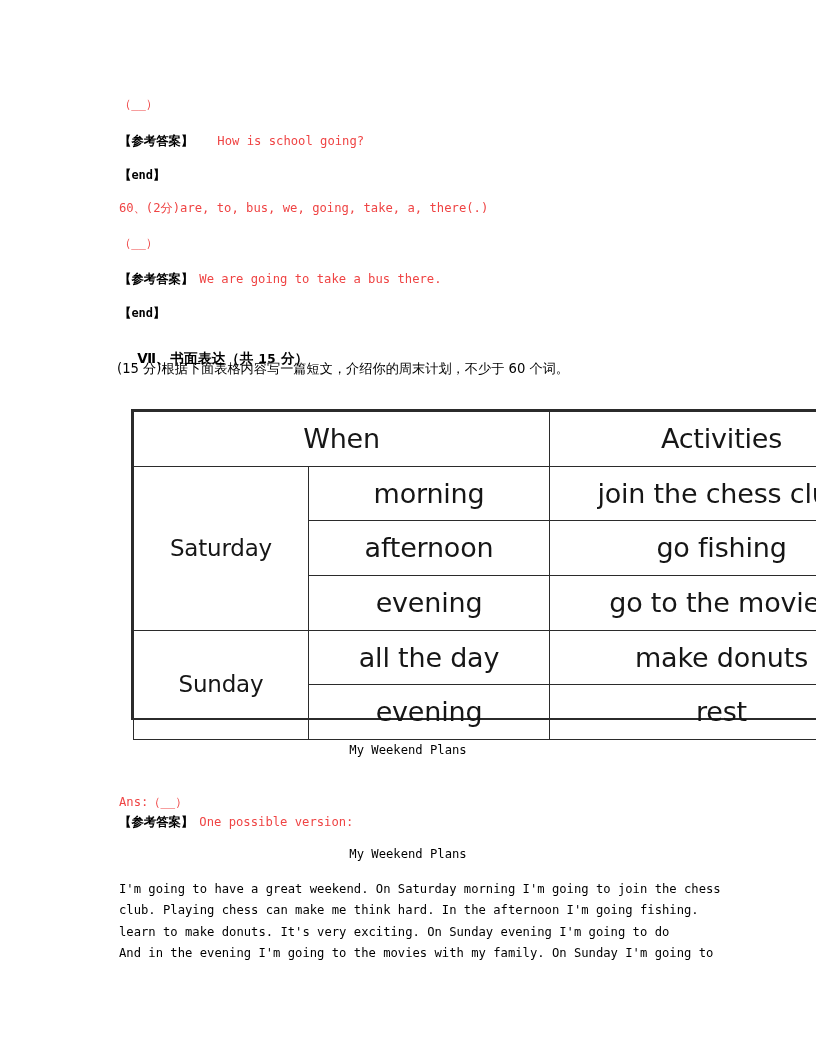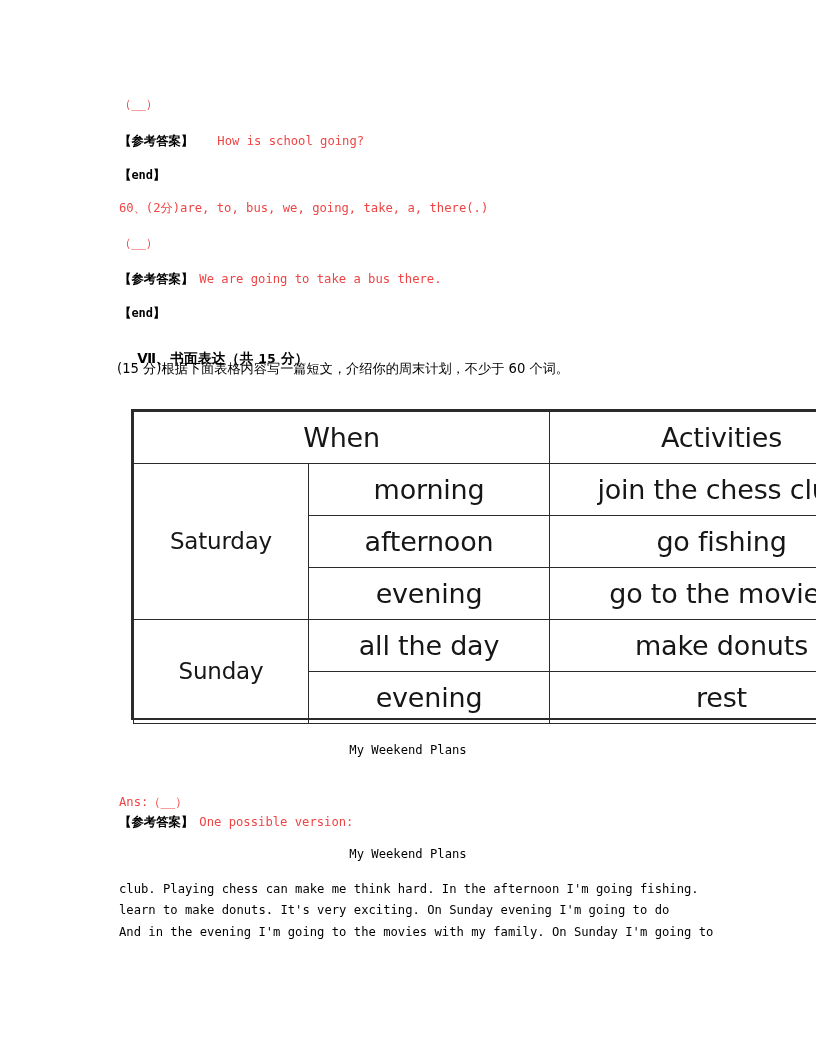--- a/index.html
+++ b/index.html
@@ -113,21 +113,21 @@
     height: 100%;
     border-collapse: collapse;
     table-layout: fixed;
     font-family: "DejaVu Sans", sans-serif;
     color: #161616;
   }
   .tf-table td {
     border: 1.4px solid #2b2b2b;
     text-align: center;
     vertical-align: middle;
-    padding: 0;
+    padding: 12px;
     font-size: 27px;
     font-weight: 400;
     line-height: 1.1;
     letter-spacing: -0.2px;
   }
   .tf-table td.head {
     font-size: 27px;
   }
   .tf-table td.daycell {
     font-size: 23px;
@@ -238,18 +238,19 @@
 
   <div class="mono ans-label" style="top:778px;">Ans:（__）</div>
 
   <div class="ref-line" style="top:812px;">
     <span class="tag">【参考答案】</span><span class="mono" style="padding-left:6px;">One possible version:</span>
   </div>
 
   <div class="caption shift" style="top:847px;">My Weekend Plans</div>
 
   <div class="essay">
+    <span class="l">I'm going to have a great weekend. On Saturday morning I'm going to join the chess</span>
     <span class="l">club. Playing chess can make me think hard. In the afternoon I'm going fishing.</span>
     <span class="l">learn to make donuts. It's very exciting. On Sunday evening I'm going to do</span>
     <span class="l">And in the evening I'm going to the movies with my family. On Sunday I'm going to</span>
   </div>
 
 </div>
 
 </body></html>

